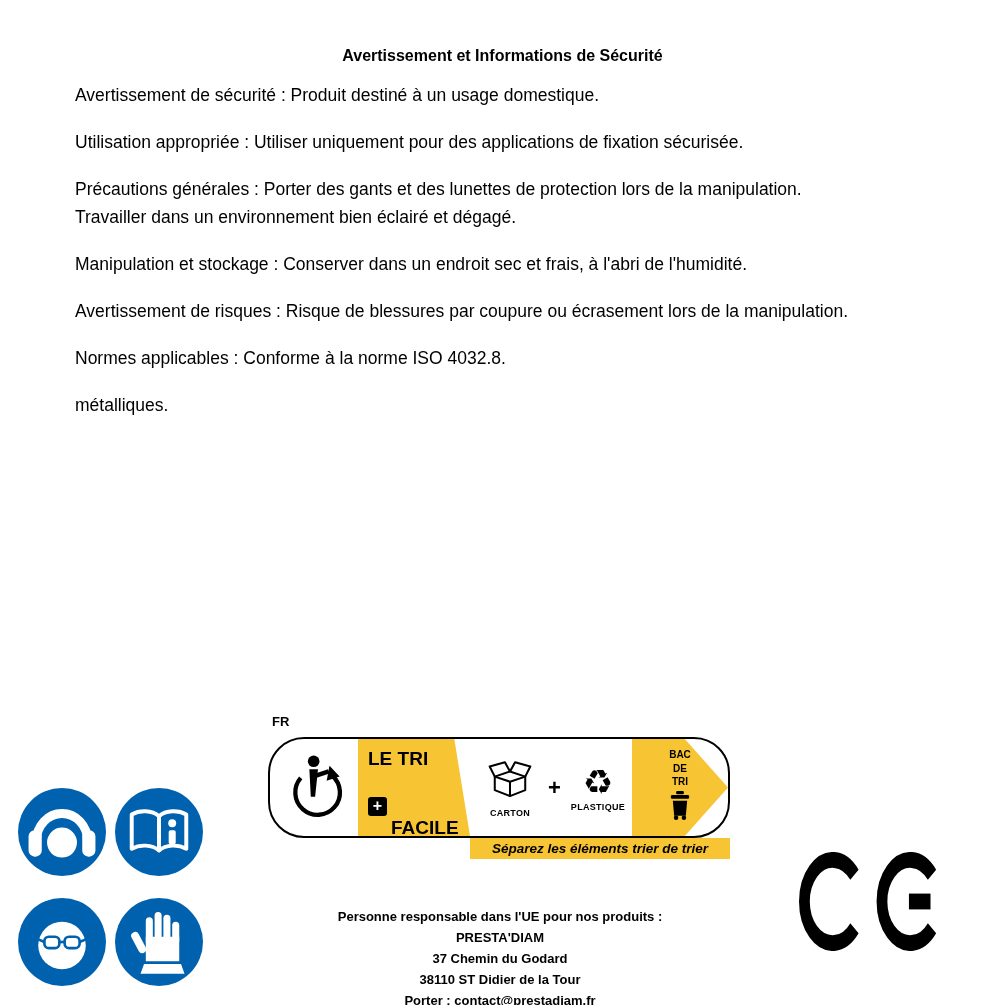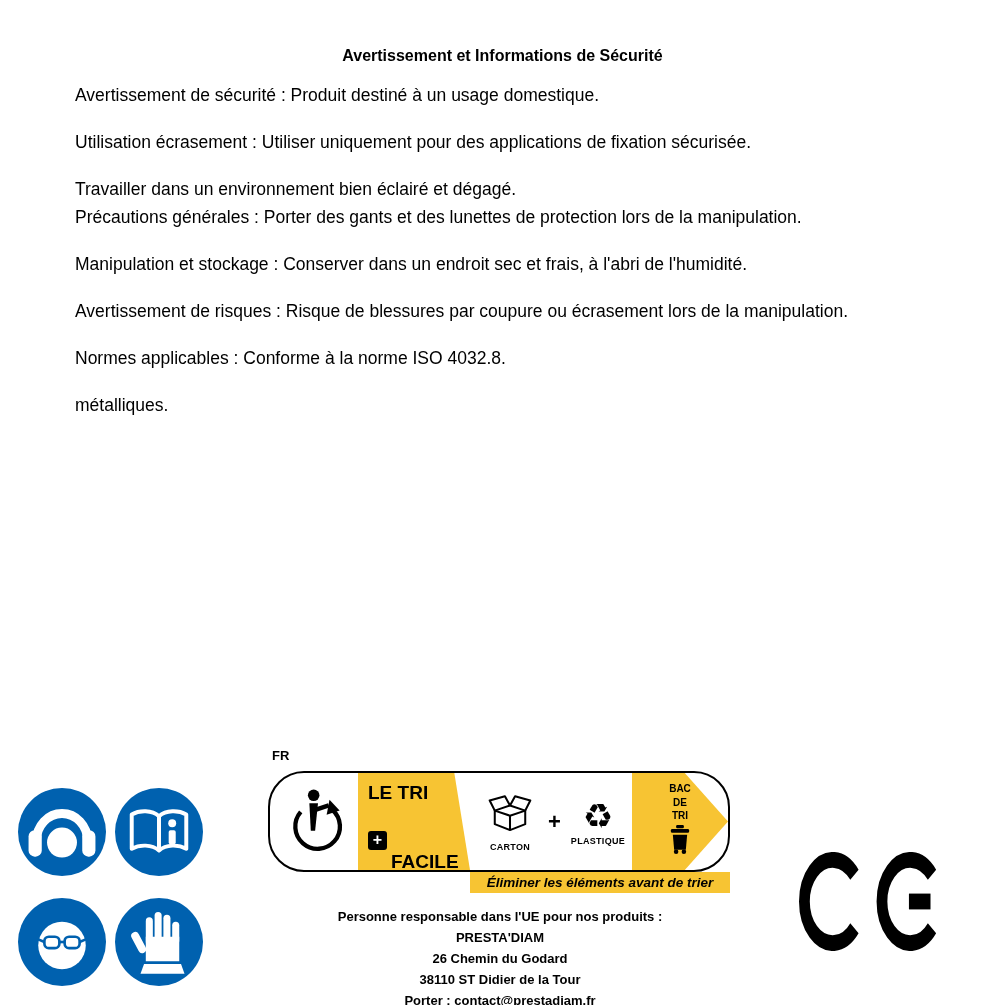--- a/index.html
+++ b/index.html
@@ -16,21 +16,21 @@
     position:absolute; top:47px; left:0; width:100%;
     text-align:center; font-size:16px; font-weight:bold;
   }
 
   .paragraphs { position:absolute; left:75px; top:81px; width:900px; font-size:17.5px; }
   .paragraphs p { margin:0 0 19px 0; }
   .pline { line-height:28px; white-space:nowrap; }
 
   
   :root { --yellow:#F7C433; --blue:#0061AF; }
-  .tri-wrap { position:absolute; left:268px; top:748px; width:465px; height:148px; }
+  .tri-wrap { position:absolute; left:268px; top:714px; width:465px; height:148px; }
   .fr-label { position:absolute; left:4px; top:0; font-weight:bold; font-size:13px; }
   .pill {
     position:absolute; left:0; top:23px; width:462px; height:101px;
     background:#fff; border:2.5px solid #000; border-radius:36px;
     display:flex; align-items:center; overflow:hidden;
   }
   .triman-box { margin-left:12px; flex:0 0 auto; width:72px; height:86px; }
   .yellow-block {
     margin-left:4px; width:112px; height:100%; background:var(--yellow);
     clip-path:polygon(0 0, 86% 0, 100% 100%, 0 100%);
@@ -81,24 +81,24 @@
   .ce-mark { position:absolute; left:799px; top:852px; width:145px; height:99px; }
   .ce-mark svg { width:100%; height:100%; display:block; }
 </style>
 </head>
 <body>
 
 <div class="page-title">Avertissement et Informations de Sécurité</div>
 
 <div class="paragraphs">
   <p><span class="pline">Avertissement de sécurité : Produit destiné à un usage domestique.</span></p>
-  <p><span class="pline">Utilisation écrasement : Utiliser uniquement pour des applications de fixation sécurisée.</span></p>
+  <p><span class="pline">Utilisation appropriée : Utiliser uniquement pour des applications de fixation sécurisée.</span></p>
   <p>
+    <span class="pline" style="display:block">Précautions générales : Porter des gants et des lunettes de protection lors de la manipulation.</span>
     <span class="pline" style="display:block">Travailler dans un environnement bien éclairé et dégagé.</span>
-    <span class="pline" style="display:block">Précautions générales : Porter des gants et des lunettes de protection lors de la manipulation.</span>
   </p>
   <p><span class="pline">Manipulation et stockage : Conserver dans un endroit sec et frais, à l'abri de l'humidité.</span></p>
   <p><span class="pline">Avertissement de risques : Risque de blessures par coupure ou écrasement lors de la manipulation.</span></p>
   <p><span class="pline">Normes applicables : Conforme à la norme ISO 4032.8.</span></p>
   <p>
     <span class="pline" style="display:block">métalliques.</span>
   </p>
 </div>
 
 <div class="tri-wrap">
@@ -153,21 +153,21 @@
             <rect x="14" y="0" width="12" height="5" rx="2"></rect>
             <rect x="6" y="6" width="28" height="6" rx="2"></rect>
             <path d="M9 15 L31 15 L29 38 L11 38 Z"></path>
             <circle cx="14" cy="41" r="3.5"></circle>
             <circle cx="26" cy="41" r="3.5"></circle>
           </g>
         </svg>
       </span>
     </div>
   </div>
-  <div class="separez">Éliminer les éléments avant de trier</div>
+  <div class="separez">Séparez les éléments trier de trier</div>
 </div>
 
 <div class="mandatory-icons">
   <span class="msign">
     <svg viewBox="0 0 100 100">
       <circle cx="50" cy="50" r="50" fill="#0061AF"></circle>
       <path d="M21 60 A 29 31 0 0 1 79 60" fill="none" stroke="#fff" stroke-width="10"></path>
       <circle cx="50" cy="62" r="17" fill="#fff"></circle>
       <rect x="12" y="48" width="15" height="30" rx="7" fill="#fff"></rect>
       <rect x="73" y="48" width="15" height="30" rx="7" fill="#fff"></rect>
@@ -207,21 +207,21 @@
         <rect x="22" y="38" width="9" height="26" rx="4.5" transform="rotate(-28 26 50)"></rect>
         <polygon points="33,75 75,75 79,86 29,86"></polygon>
       </g>
     </svg>
   </span>
 </div>
 
 <div class="responsible">
   <div>Personne responsable dans l'UE pour nos produits :</div>
   <div>PRESTA'DIAM</div>
-  <div>26 Chemin du Godard</div>
+  <div>37 Chemin du Godard</div>
   <div>38110 ST Didier de la Tour</div>
   <div>Porter : contact@prestadiam.fr</div>
 </div>
 
 <div class="ce-mark" aria-label="CE">
   <svg viewBox="0 0 215 100" preserveAspectRatio="none">
     <path d="M82.2 23 A 42 42 0 1 0 82.2 77" fill="none" stroke="#000" stroke-width="16"></path>
     <path d="M197.2 23 A 42 42 0 1 0 197.2 77" fill="none" stroke="#000" stroke-width="16"></path>
     <line x1="163" y1="50" x2="195" y2="50" stroke="#000" stroke-width="16"></line>
   </svg>

